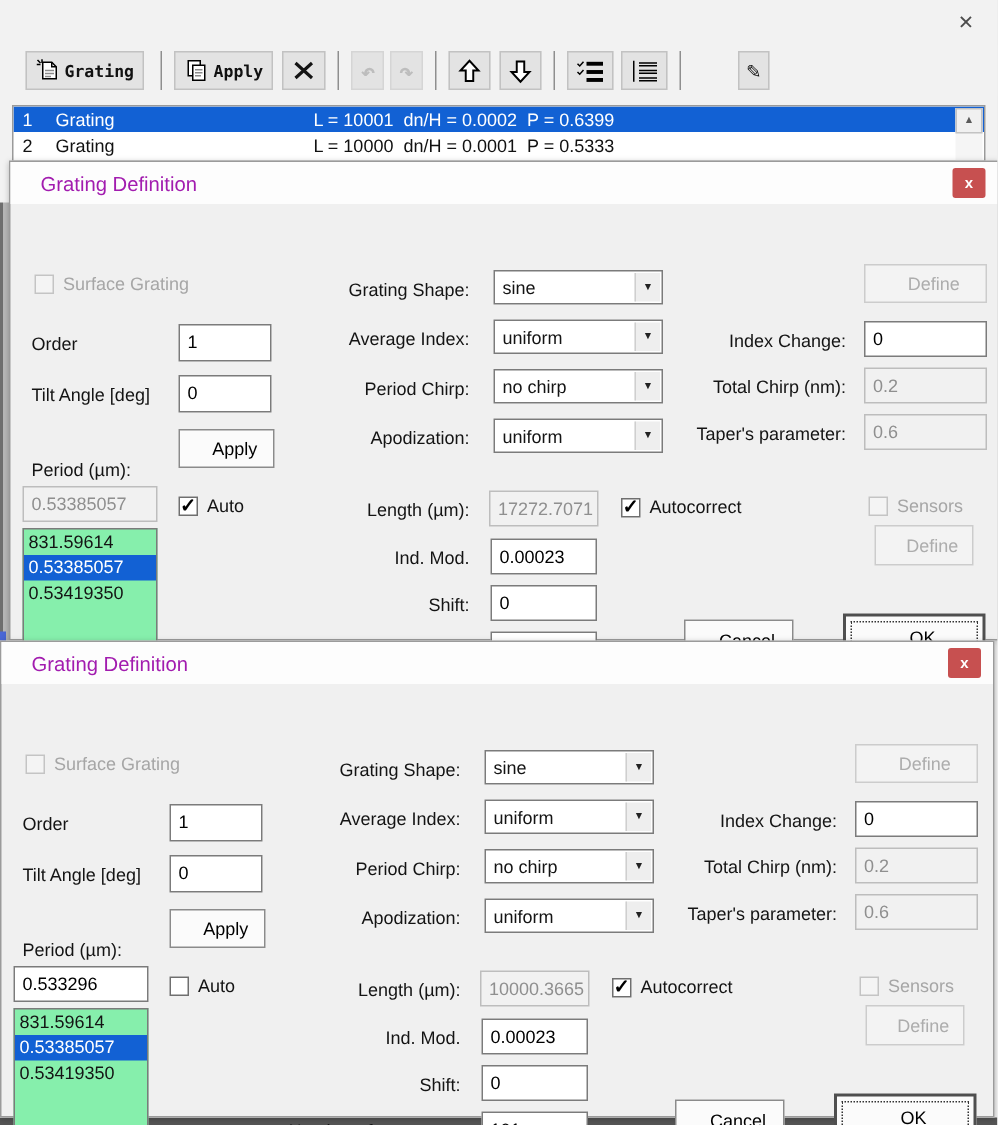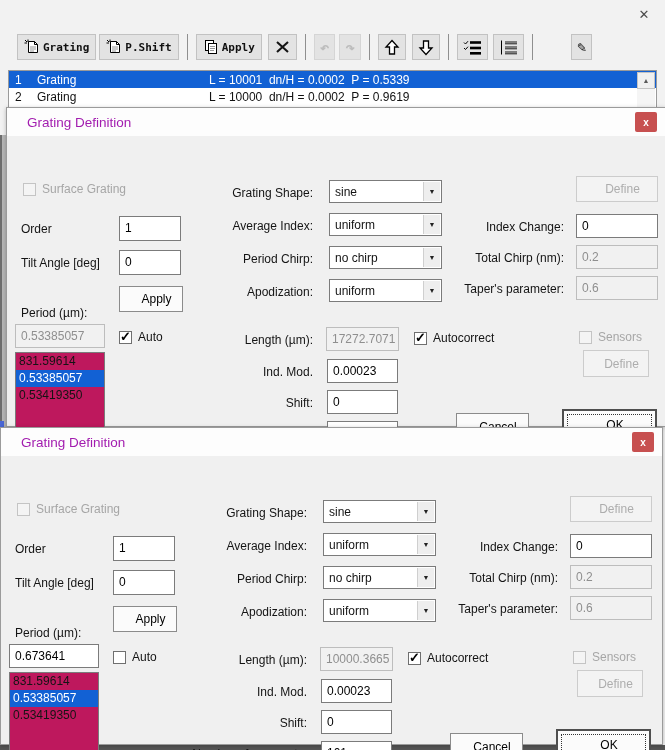--- a/index.html
+++ b/index.html
@@ -67,21 +67,21 @@
              border-left:1px solid #cfcfcf; display:flex; align-items:center; justify-content:center;
              font-size:7px; color:#222; }
 
   .cb { position:absolute; display:flex; align-items:center; gap:6px; }
   .cb-box { width:13px; height:13px; background:#fff; border:1px solid #6f6f6f; position:relative; }
   .cb-box .tick { display:none; position:absolute; left:0px; top:-3px; font-weight:bold; font-size:13px; color:#000; }
   .cb-box.checked .tick { display:block; }
   .cb.dis .cb-box { border-color:#c4c4c4; background:#f4f4f4; }
   .cb.dis .cb-lbl { color:#a6a6a6; }
 
-  .plist { position:absolute; left:8px; top:216px; width:90px; height:86px; background:#be185d;
+  .plist { position:absolute; left:8px; top:216px; width:90px; height:86px; background:#86efac;
            border:1px solid #7b7b7b; overflow:hidden; }
   .plist-item { height:17px; padding:1px 0 0 3px; white-space:nowrap; }
   .plist-item.sel { background:#1261d4; color:#fff; }
 
   .btn { position:absolute; background:#fbfbfb; border:1px solid #8b8b8b; display:flex;
          align-items:center; justify-content:center; color:#000;padding-left:11px; }
   .btn.dis { background:#f3f3f3; border-color:#cccccc; color:#adadad; }
   .btn-default { border:2px solid #4f4f4f; outline:1px dotted #333; outline-offset:-6px;
                  background:#fbfbfb; }
 </style>
@@ -99,29 +99,20 @@
     <div class="tbtn">
       <svg class="gicon" width="16" height="16" viewBox="0 0 16 16">
         <path d="M4.5 2.5 h6 l3 3 v8 h-9 z" fill="#fff" stroke="#000"></path>
         <path d="M10.5 2.5 v3 h3" fill="none" stroke="#000"></path>
         <path d="M6 8 h6 M6 10 h6 M6 12 h4" stroke="#8a8a8a" stroke-width=".9"></path>
         <path d="M1 1 l2 2 M0.5 4 h2.5 M4 0.5 v2.5" stroke="#000" stroke-width="1"></path>
       </svg>
       <span>Grating</span>
     </div>
     <div style="width:3px"></div>
-    <div class="tbtn">
-      <svg class="gicon" width="16" height="16" viewBox="0 0 16 16">
-        <path d="M4.5 2.5 h6 l3 3 v8 h-9 z" fill="#fff" stroke="#000"></path>
-        <path d="M10.5 2.5 v3 h3" fill="none" stroke="#000"></path>
-        <path d="M6 8 h6 M6 10 h6 M6 12 h4" stroke="#8a8a8a" stroke-width=".9"></path>
-        <path d="M1 1 l2 2 M0.5 4 h2.5 M4 0.5 v2.5" stroke="#000" stroke-width="1"></path>
-      </svg>
-      <span>P.Shift</span>
-    </div>
     <div class="tsep"></div>
     <div class="tbtn">
       <svg class="gicon" width="16" height="16" viewBox="0 0 16 16">
         <rect x="2.5" y="1.5" width="8" height="10" fill="#fff" stroke="#000"></rect>
         <rect x="5.5" y="4.5" width="8" height="10" fill="#fff" stroke="#000"></rect>
         <path d="M7 7.5 h5 M7 9.5 h5 M7 11.5 h4" stroke="#8a8a8a" stroke-width=".9"></path>
       </svg>
       <span>Apply</span>
     </div>
     <div style="width:6px"></div>
@@ -170,26 +161,26 @@
     <div class="tsep"></div>
     <div class="tbtn icon-only" style="margin-left:30px;font-size:15px;color:#111;">
       <span>✎</span>
     </div>
   </div>
 
   <div class="glist">
     <div class="lm-row sel">
       <span class="c-num">1</span>
       <span class="c-name">Grating</span>
-      <span class="c-info">L = 10001  dn/H = 0.0002  P = 0.5339</span>
+      <span class="c-info">L = 10001  dn/H = 0.0002  P = 0.6399</span>
     </div>
     <div class="lm-row">
       <span class="c-num">2</span>
       <span class="c-name">Grating</span>
-      <span class="c-info">L = 10000  dn/H = 0.0002  P = 0.9619</span>
+      <span class="c-info">L = 10000  dn/H = 0.0001  P = 0.5333</span>
     </div>
     <div class="vscroll">
       <div class="up">
         <span>▲</span>
       </div>
     </div>
   </div>
 
   <div class="left-strip"></div>
   <div class="blue-notch"></div>
@@ -311,21 +302,21 @@
 
       <div class="lbl" style="left:14px; top:86px;">Order</div>
       <div class="field" style="left:112px; top:80px; width:62px; height:25px;">1</div>
 
       <div class="lbl" style="left:14px; top:120px;">Tilt Angle [deg]</div>
       <div class="field" style="left:112px; top:114px; width:62px; height:25px;">0</div>
 
       <div class="btn" style="left:112px; top:150px; width:64px; height:26px;">Apply</div>
 
       <div class="lbl" style="left:14px; top:170px;">Period (µm):</div>
-      <div class="field" style="left:8px; top:188px; width:90px; height:24px;">0.673641</div>
+      <div class="field" style="left:8px; top:188px; width:90px; height:24px;">0.533296</div>
 
       <div class="cb" style="left:112px; top:194px;">
         <span class="cb-box"></span>
         <span class="cb-lbl">Auto</span>
       </div>
 
       <div class="plist">
         <div class="plist-item">831.59614</div>
         <div class="plist-item sel">0.53385057</div>
         <div class="plist-item">0.53419350</div>

